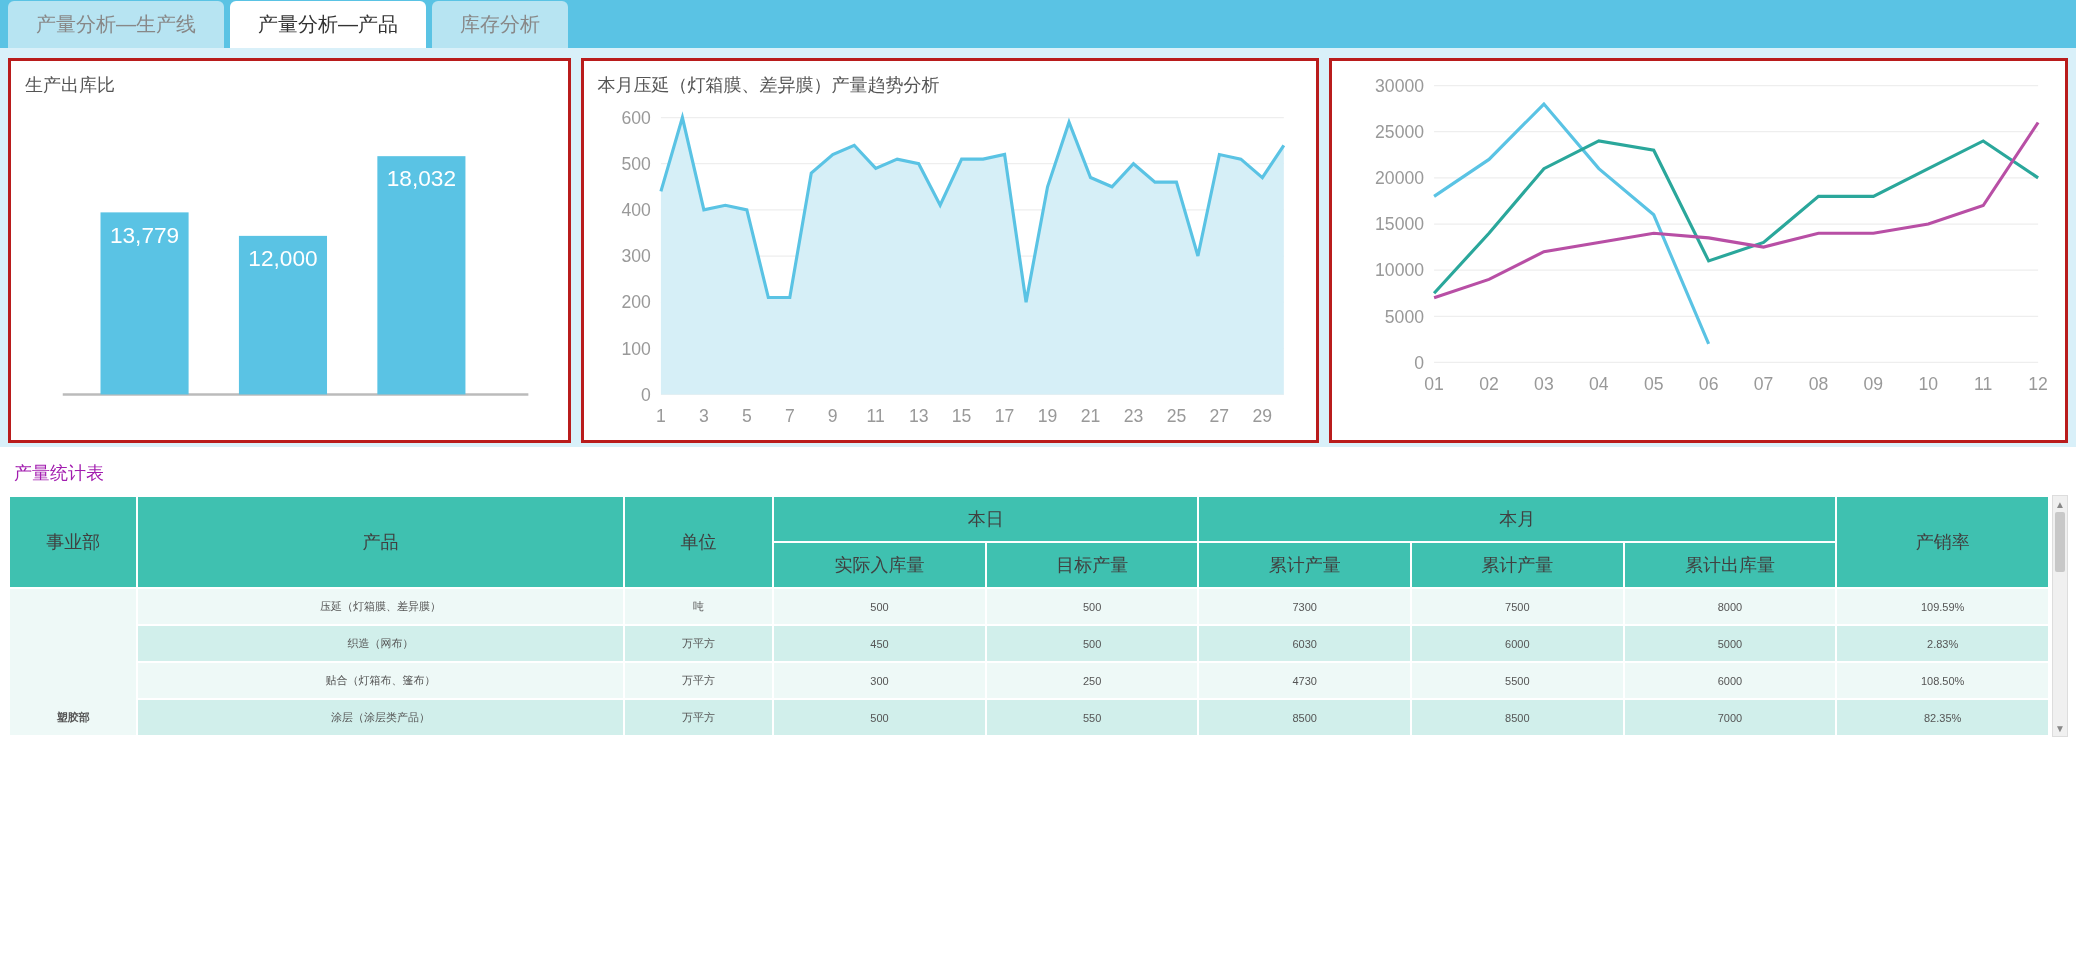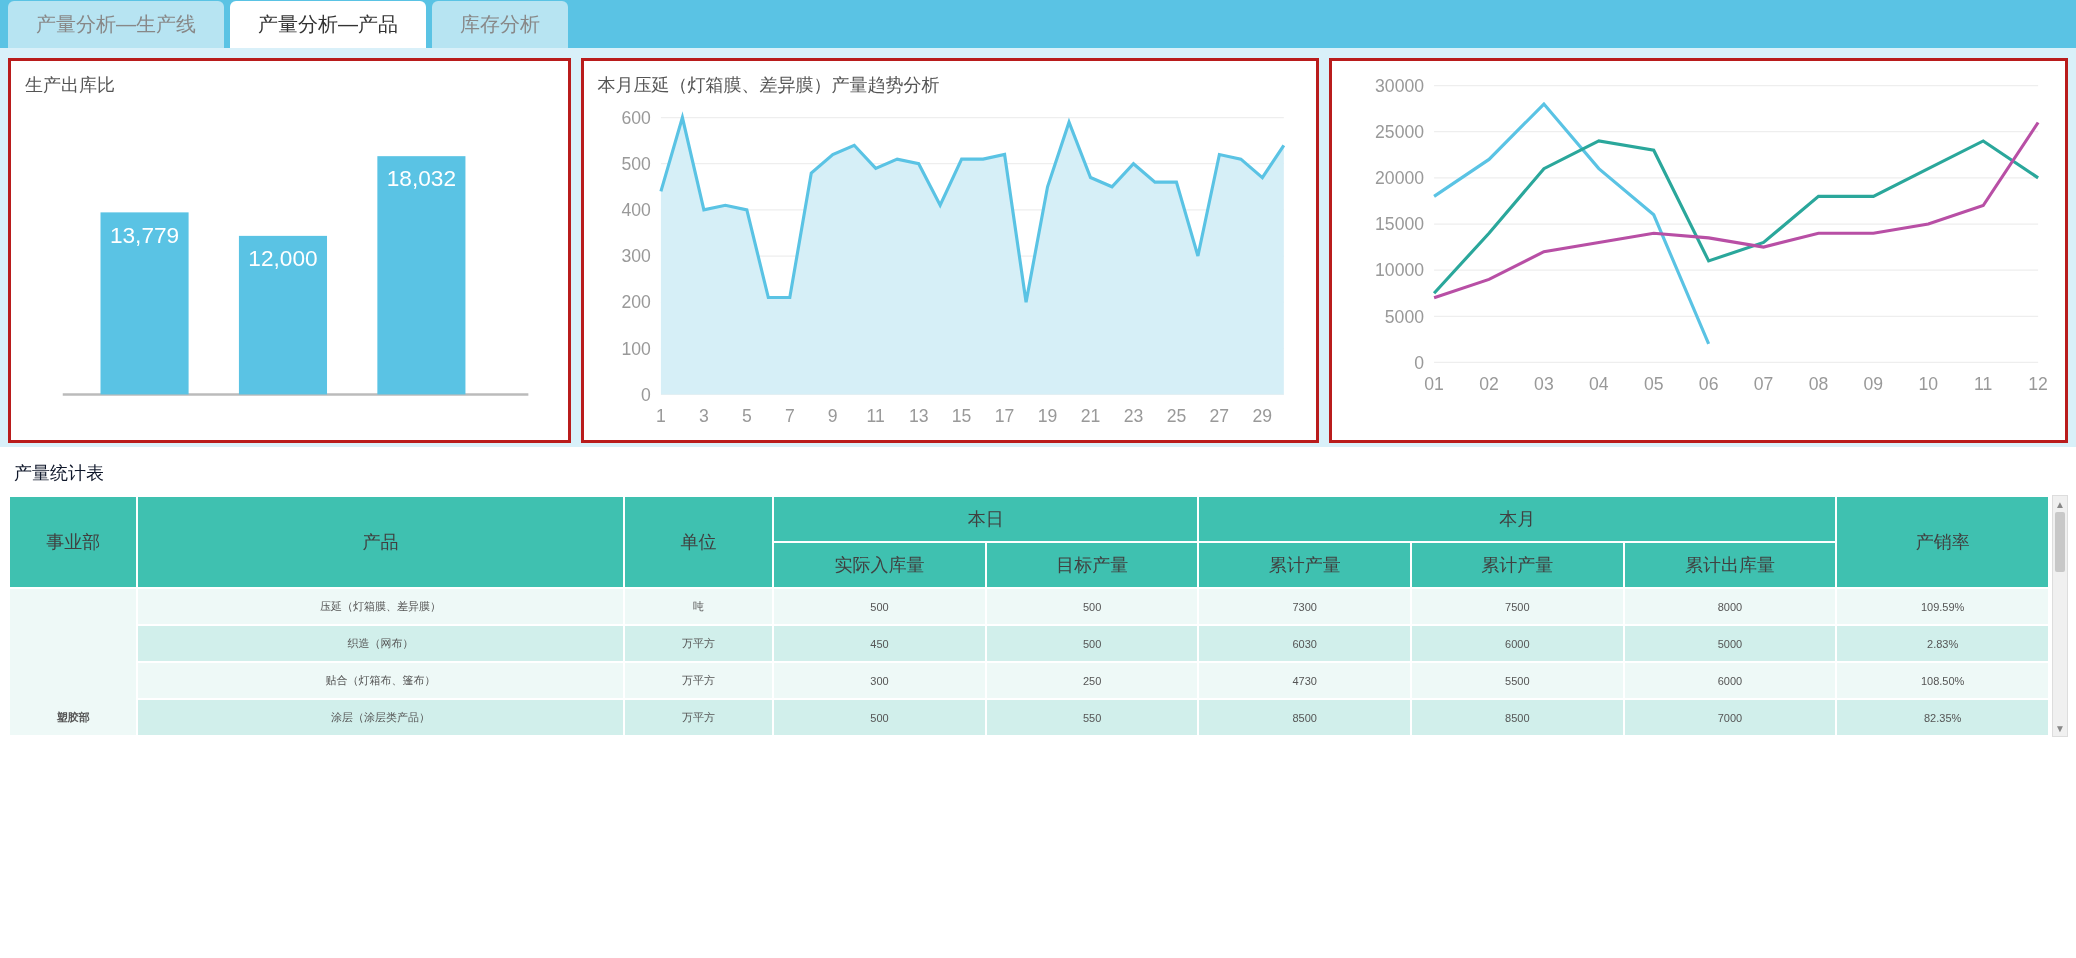--- a/index.html
+++ b/index.html
@@ -7,21 +7,21 @@
   .header-bar { background: #5ac3e4; height: 48px; display: flex; align-items: flex-end; padding-left: 8px; }
   .tab { padding: 10px 28px; font-size: 20px; border-radius: 6px 6px 0 0; margin-right: 6px; cursor: pointer; }
   .tab.active { background: #fff; color: #333; }
   .tab.inactive { background: #b7e4f2; color: #888; }
   .row-charts { display: flex; gap: 10px; padding: 10px 8px 4px 8px; background: #d9f0f9; }
   .panel { background: #fff; flex: 1; padding: 12px 14px 8px 14px; border: 3px solid #b91c1c; }
   .panel-title { font-size: 18px; color: #555; margin-bottom: 8px; }
   svg { display: block; }
   .axis-label { font-size: 14px; fill: #999; }
   .bar-label { font-size: 18px; fill: #fff; font-weight: 500; }
-  .section-title { font-size: 18px; color: #0f172a; padding: 14px 14px 10px 14px; }
+  .section-title { font-size: 18px; color: #a21caf; padding: 14px 14px 10px 14px; }
   .table-wrap { position: relative; padding: 0 8px 0 8px; }
   table { width: calc(100% - 18px); border-collapse: separate; border-spacing: 2px; table-layout: fixed; }
   th { background: #3fc1b0; color: #404040; font-weight: 400; font-size: 18px; padding: 10px 4px; text-align: center; }
   td { background: #d1efeb; color: #555; font-size: 11px; padding: 10px 4px; text-align: center; }
   tr.alt td { background: #eef9f7; }
   td.group { background: #d1efeb; }
   .scrollbar { position: absolute; right: 8px; top: 0; width: 16px; height: 100%; background: #f0f0f0; border: 1px solid #ddd; }
   .scroll-thumb { position: absolute; top: 2px; left: 2px; right: 2px; height: 60px; background: #c8c8c8; border-radius: 2px; }
   .scroll-arrow { position: absolute; left: 0; right: 0; height: 16px; display:flex; align-items:center; justify-content:center; font-size:10px; color:#888;}
 </style>

